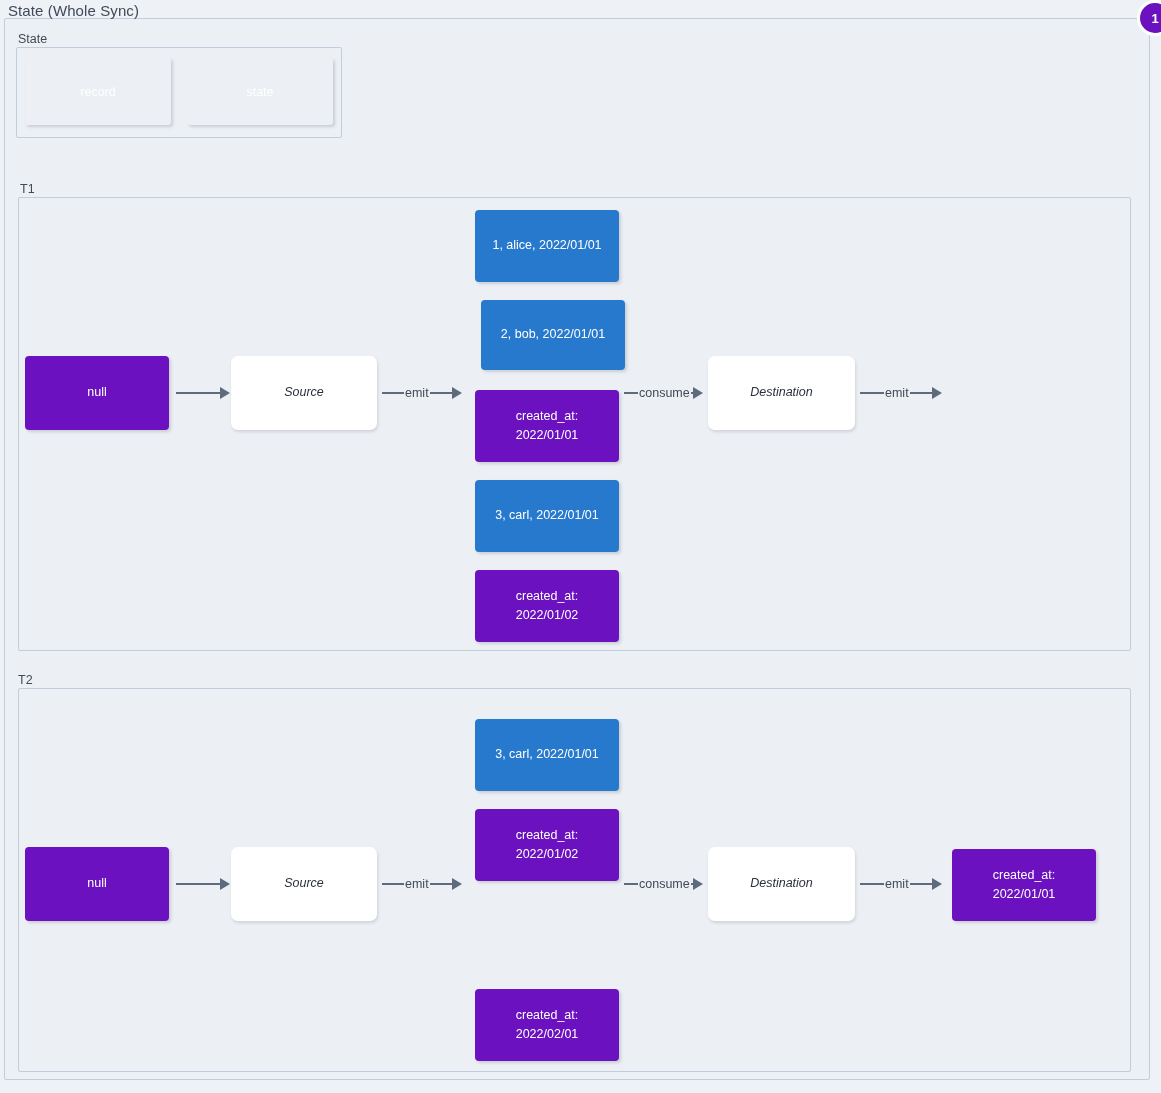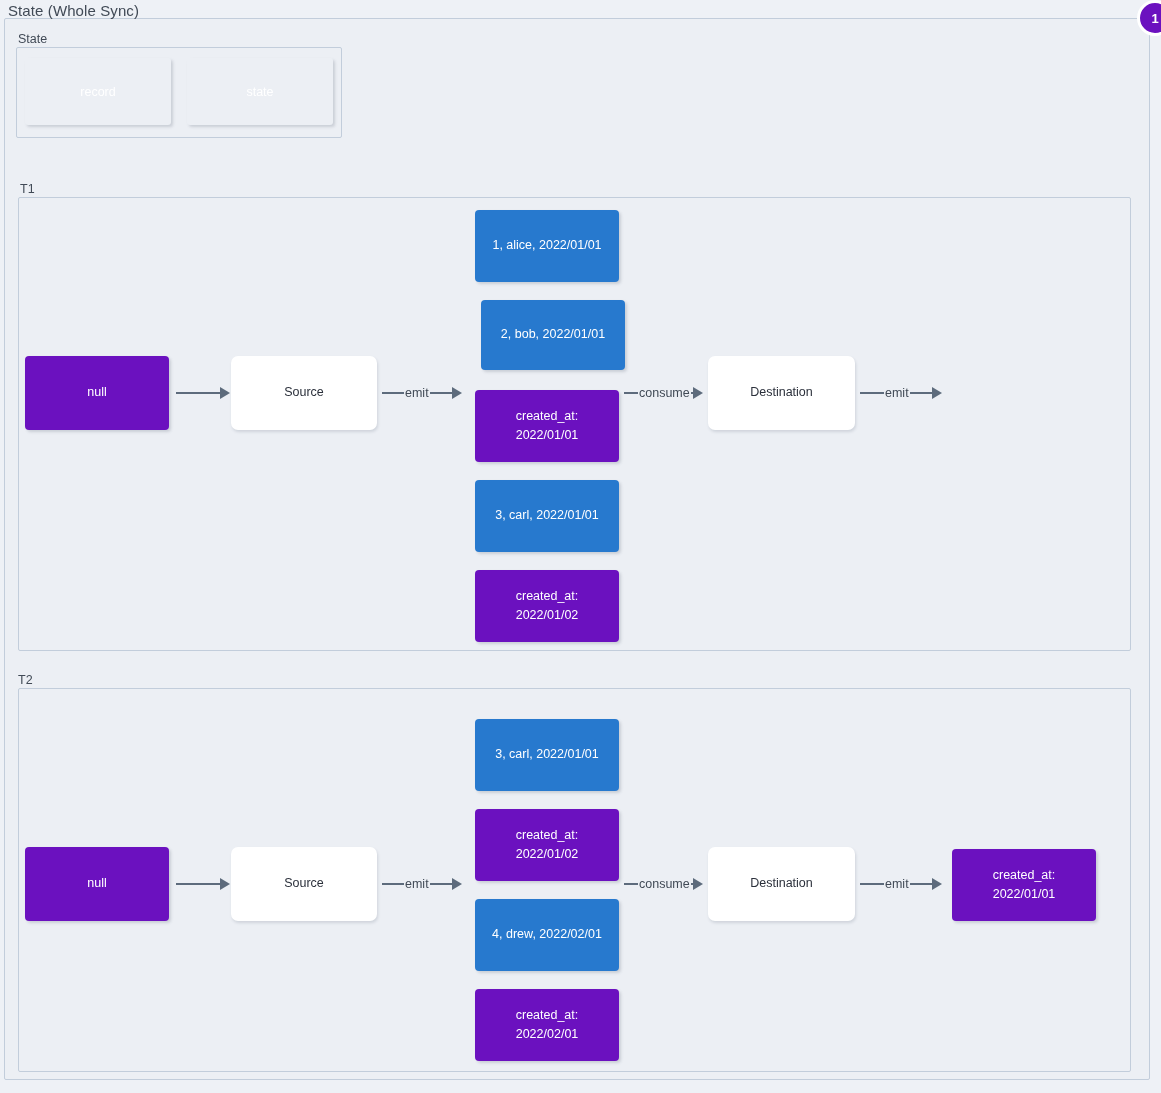--- a/index.html
+++ b/index.html
@@ -92,20 +92,21 @@
     box-shadow: 2px 2px 3px rgba(80,90,110,.22);
     white-space: pre-line;
   }
   .node.record { background: #2779ce; color: #ffffff; }
   .node.state  { background: #6b11bf; color: #ffffff; }
   .node.plain  {
     background: #ffffff;
     color: #2b303b;
     border-radius: 7px;
     box-shadow: 1px 2px 3px rgba(80,90,110,.18);
+    font-style: italic;
   }
 
   
   .edge {
     position: absolute;
     height: 16px;
     display: flex;
     align-items: center;
   }
   .edge .line {
@@ -224,21 +225,20 @@
   <div class="edge" style="left:382px; top:876px;">
     <div class="line" style="width:22px;"></div>
     <span class="elabel">emit</span>
     <div class="line" style="width:22px;"></div>
     <div class="arrowhead"></div>
   </div>
 
   <div class="node record" style="left:475px; top:719px; width:144px; height:72px;">3, carl, 2022/01/01</div>
   <div class="node state" style="left:475px; top:809px; width:144px; height:72px;">created_at:
 2022/01/02</div>
-  <div class="node record" style="left:475px; top:899px; width:144px; height:72px;">4, drew, 2022/02/01</div>
   <div class="node state" style="left:475px; top:989px; width:144px; height:72px;">created_at:
 2022/02/01</div>
 
   <div class="edge" style="left:624px; top:876px;">
     <div class="line" style="width:14px;"></div>
     <span class="elabel">consume</span>
     <div class="line" style="width:2px;"></div>
     <div class="arrowhead"></div>
   </div>
 

